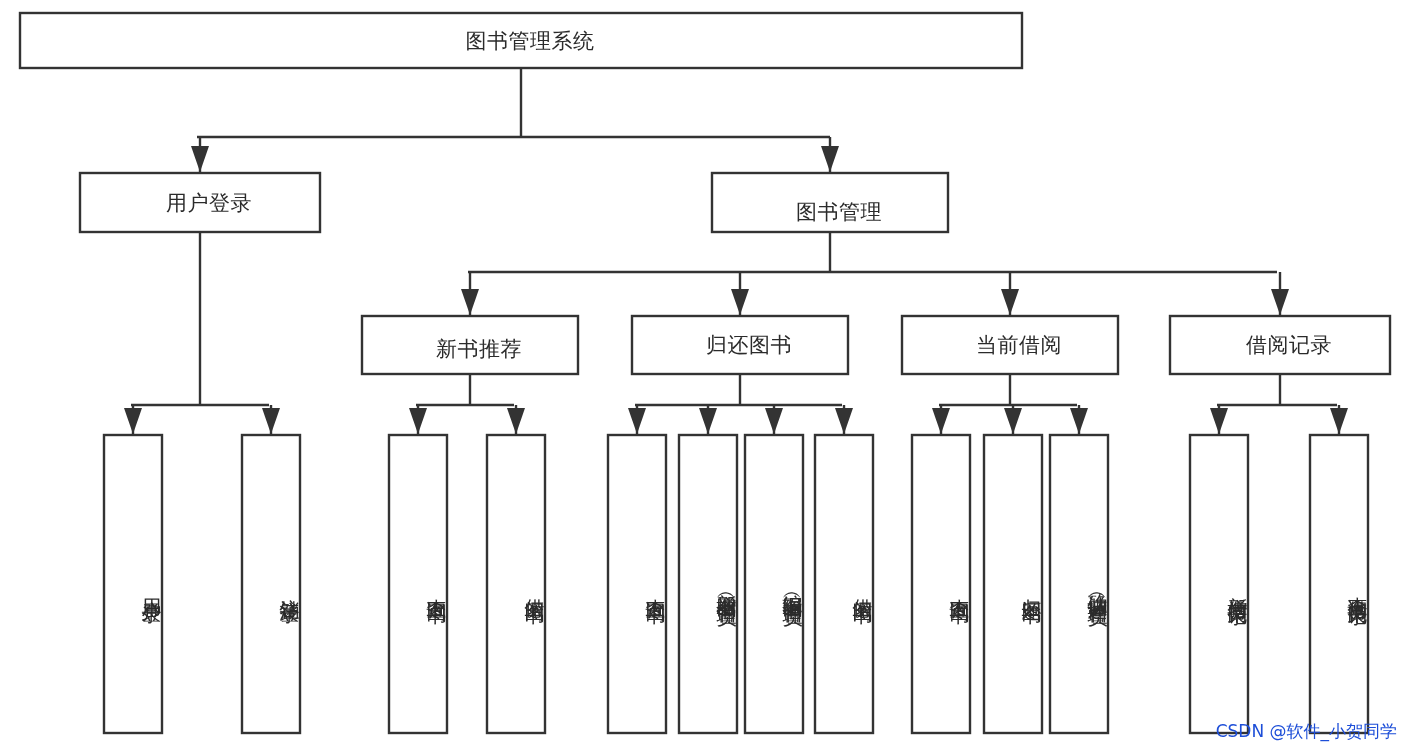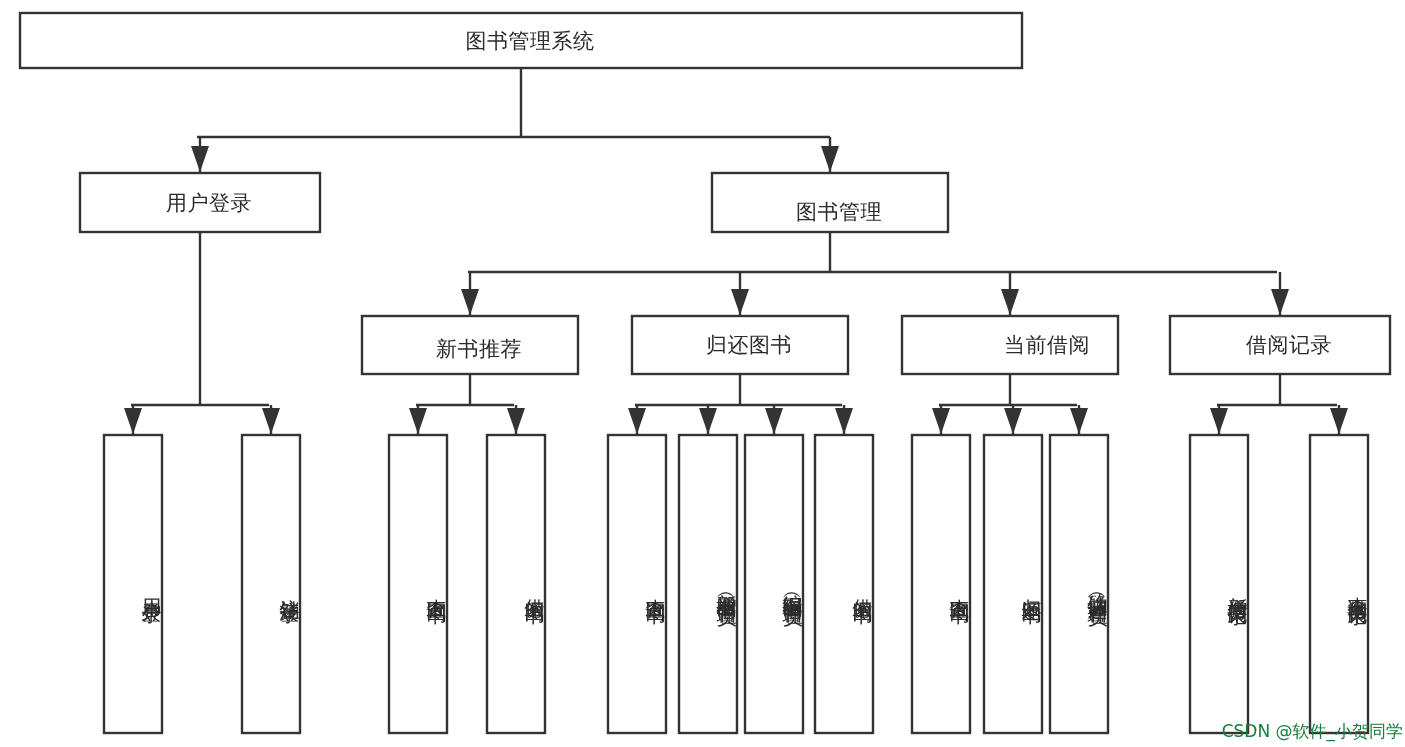--- a/index.html
+++ b/index.html
@@ -60,24 +60,24 @@
     font-size: 20px;
     letter-spacing: 2px;
     line-height: 1;
     align-items: flex-start;
     justify-content: center;
     padding-top: 6px;
     box-sizing: border-box;
   }
   .watermark {
     position: absolute;
-    right: 2px;
+    right: 8px;
     bottom: 4px;
     font-size: 17px;
-    color: #15803d;
+    color: #1d4ed8;
     font-family: "DejaVu Sans", "Liberation Sans", sans-serif;
     white-space: nowrap;
     pointer-events: none;
   }
 </style>
 </head>
 <body>
 
 <div id="diagram-root">
 
@@ -159,21 +159,21 @@
         <rect x="1310" y="435" width="58" height="298" class="node-box"></rect>
       </g>
   </svg>
 
   <div id="labels-layer">
       <div class="node-label horizontal" style="left: 20px; top: 13px; width: 1002px; height: 55px;">图书管理系统</div>
       <div class="node-label horizontal" style="left: 80px; top: 173px; width: 240px; height: 59px;">用户登录</div>
       <div class="node-label horizontal" style="left: 712px; top: 173px; width: 236px; height: 77px;">图书管理</div>
       <div class="node-label horizontal" style="left: 362px; top: 316px; width: 216px; height: 66px;">新书推荐</div>
       <div class="node-label horizontal" style="left: 632px; top: 316px; width: 216px; height: 58px;">归还图书</div>
-      <div class="node-label horizontal" style="left: 902px; top: 316px; width: 216px; height: 58px; margin-left: 28px;">当前借阅</div>
+      <div class="node-label horizontal" style="left: 902px; top: 316px; width: 216px; height: 58px;">当前借阅</div>
       <div class="node-label horizontal" style="left: 1170px; top: 316px; width: 220px; height: 58px; border-radius: 9px;">借阅记录</div>
       <div class="node-label vertical" style="left: 104px; top: 435px; width: 58px; height: 298px;">用户登录</div>
       <div class="node-label vertical" style="left: 242px; top: 435px; width: 58px; height: 298px;">注销登录</div>
       <div class="node-label vertical" style="left: 389px; top: 435px; width: 58px; height: 298px;">查询图书</div>
       <div class="node-label vertical" style="left: 487px; top: 435px; width: 58px; height: 298px;">借阅图书</div>
       <div class="node-label vertical" style="left: 608px; top: 435px; width: 58px; height: 298px;">查询图书</div>
       <div class="node-label vertical" style="left: 679px; top: 435px; width: 58px; height: 298px;">新增图书（管理员）</div>
       <div class="node-label vertical" style="left: 745px; top: 435px; width: 58px; height: 298px;">编辑图书（管理员）</div>
       <div class="node-label vertical" style="left: 815px; top: 435px; width: 58px; height: 298px;">借阅图书</div>
       <div class="node-label vertical" style="left: 912px; top: 435px; width: 58px; height: 298px;">查询图书</div>

